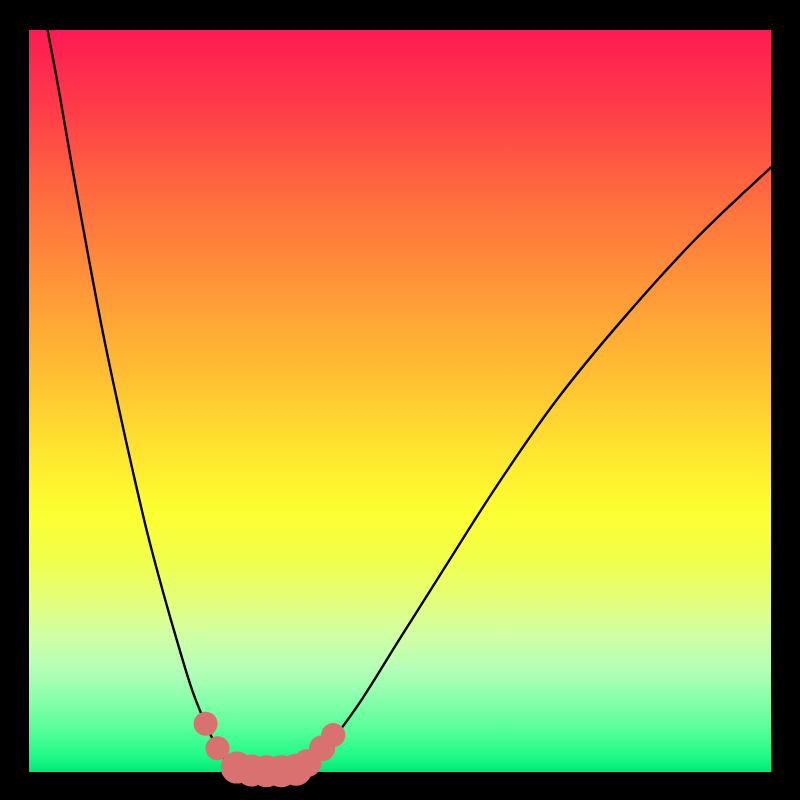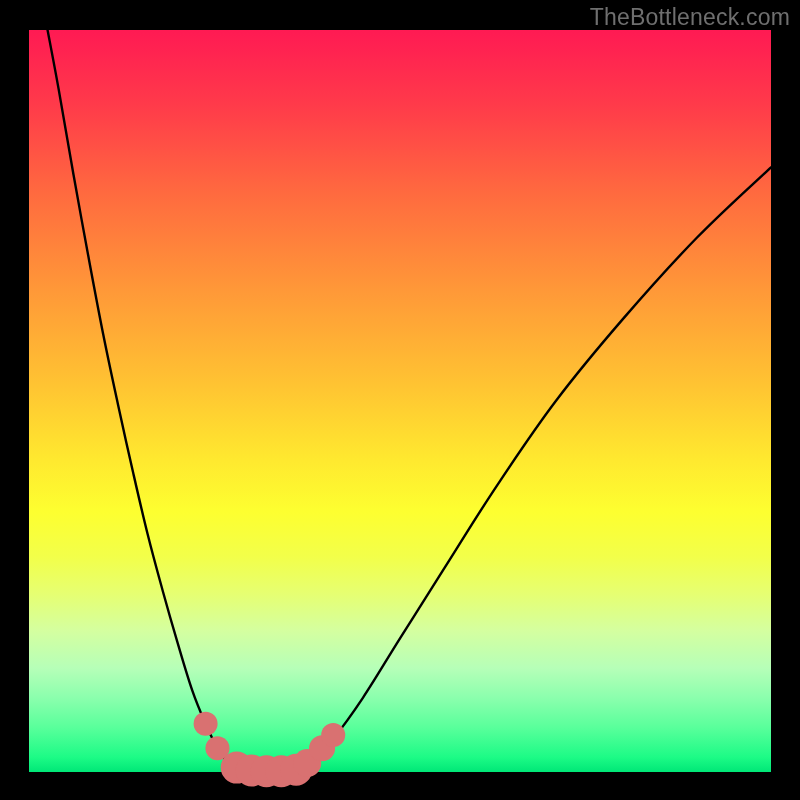--- a/index.html
+++ b/index.html
@@ -83,14 +83,13 @@
           <circle cx="237.44" cy="741.26" r="16.03" class="marker"></circle>
           <circle cx="252.28" cy="741.26" r="16.03" class="marker"></circle>
           <circle cx="267.12" cy="739.77" r="16.03" class="marker"></circle>
           <circle cx="278.25" cy="733.10" r="14.02" class="marker"></circle>
           <circle cx="293.09" cy="718.26" r="13.02" class="marker"></circle>
           <circle cx="304.22" cy="704.90" r="12.02" class="marker"></circle>
         </g>
     </svg>
 
   </div>
-  <div class="watermark">TheBottleneck.com</div>
 </div>
 
 </body></html>

